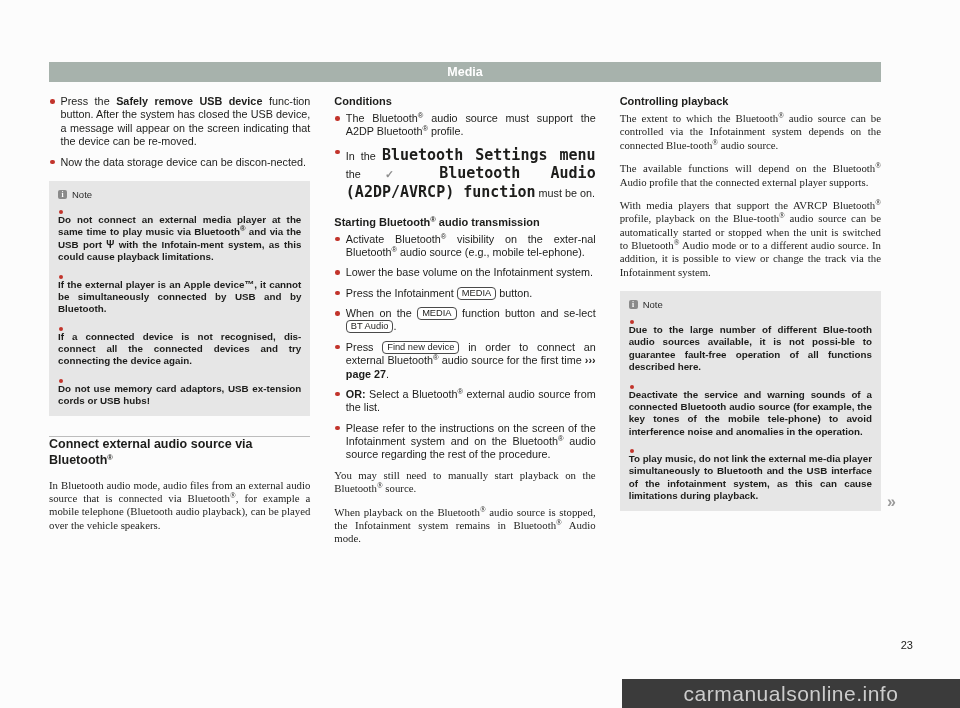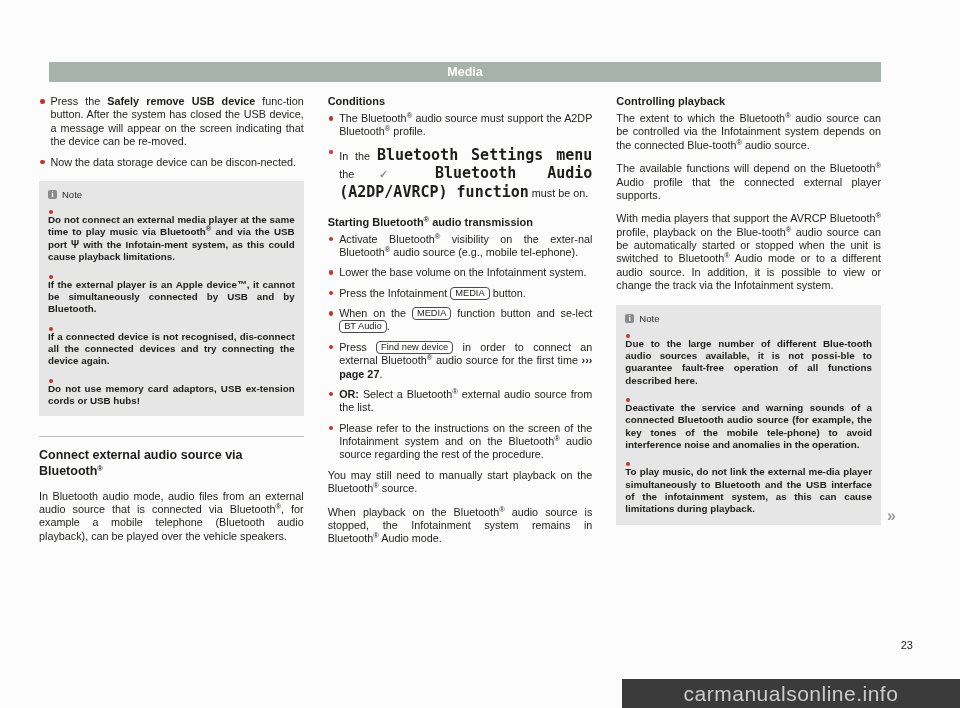--- a/index.html
+++ b/index.html
@@ -13,39 +13,39 @@
   .page { position:absolute; inset:0; background:var(--page-bg, #fcfcfc); }
 
   .media-bar {
     position:absolute; left:49px; right:79px; top:62px; height:20px;
     background:var(--header-bar, #a7b2ac);
     color:#ffffff; font-weight:bold; font-size:12.5px;
     display:flex; align-items:center; justify-content:center;
   }
 
   .columns {
-    position:absolute; left:39px; right:79px; top:95px;
+    position:absolute; left:49px; right:79px; top:95px;
     display:flex; gap:24px;
   }
   .col { flex:1 1 0; min-width:0; }
 
   .bullet { display:flex; margin:0 0 7px; }
   .dot {
     flex:none; width:4.5px; height:4.5px; border-radius:50%;
     background:var(--bullet, #c2342b); margin:4px 6px 0 1px;
   }
   .btext { flex:1; font-size:10.8px; line-height:1.24; text-align:justify; }
 
-  .para { font-size:10.8px; line-height:1.24; text-align:justify; margin:0 0 10px; }
+  .para { font-size:10.8px; line-height:1.24; text-align:justify; margin:0 0 10px;font-family:Liberation Serif, serif; }
 
   .h3 { font-weight:bold; font-size:11px; margin:0 0 5px; }
   .h3.mt { margin-top:14px; }
   .h2 {
     font-weight:bold; font-size:12.5px; line-height:1.25;
-    border-top:1px solid #bdbdbd; padding-top:11px; margin:20px 0 10px;
+    border-top:1px solid #bdbdbd; padding-top:0; margin:20px 0 10px;
   }
 
   .note-wrap { position:relative; margin:12px 0 16px; }
   .note { background:var(--note-bg, #e6e6e6); padding:8px 9px 2px; }
   .note-hd { display:flex; align-items:center; gap:5px; font-size:9.5px; color:#2b2b2b; margin-bottom:6px; }
   .note-ic {
     flex:none; width:9px; height:9px; background:#8a8a8a; color:#ffffff;
     border-radius:2px; font-size:7.5px; line-height:9px; text-align:center;
     font-weight:bold; font-family:"Liberation Serif", serif;
   }

